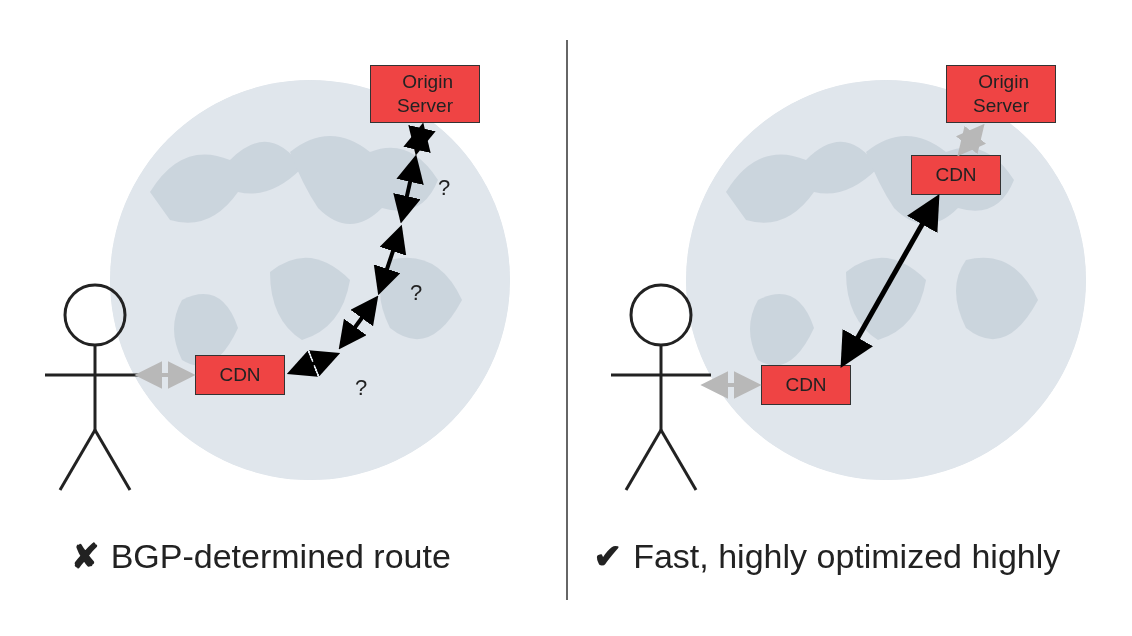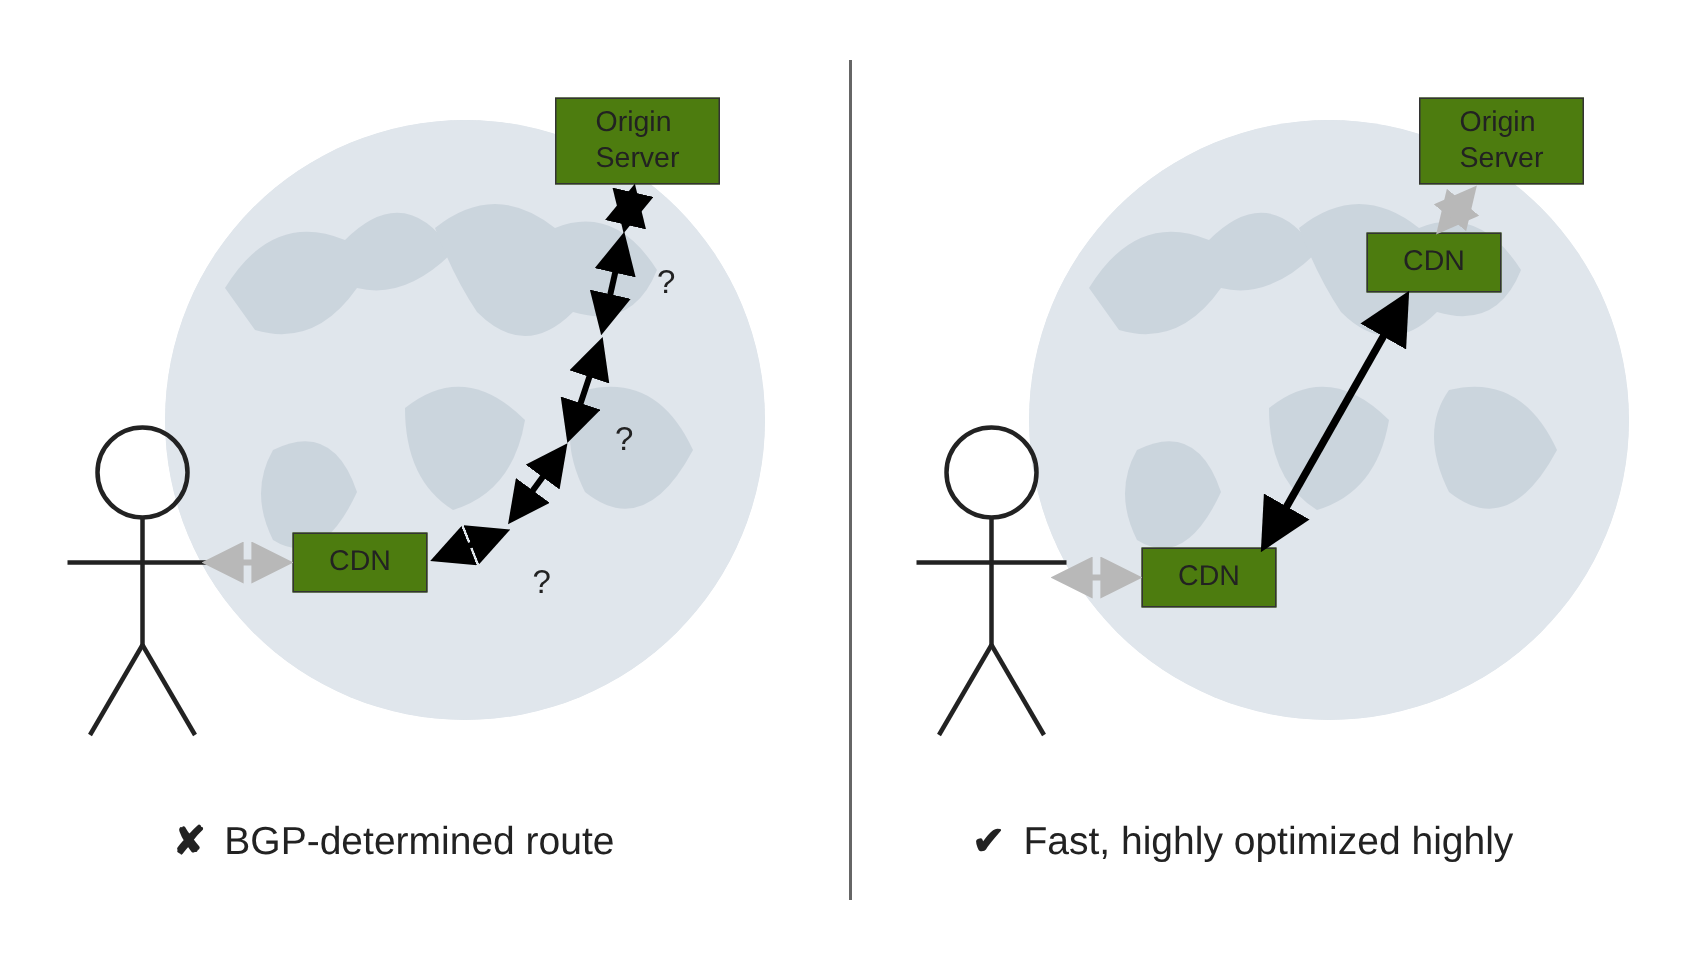--- a/index.html
+++ b/index.html
@@ -40,23 +40,23 @@
     height: 400px;
     border-radius: 50%;
     background: #dfe5eb;
     opacity: 0.95;
     overflow: hidden;
   }
   .globe svg { width: 100%; height: 100%; display: block; }
 
   .box {
     position: absolute;
-    background: #4d7c0f;
+    background: #ef4444;
     border: 1.5px solid #333;
-    text-align: left;
+    text-align: right;
     font-size: 19px;
     line-height: 1.25;
     display: flex;
     align-items: center;
     justify-content: center;
     white-space: pre-line;
     padding: 4px 8px;
     box-sizing: border-box;
   }
 
@@ -78,21 +78,21 @@
     position: absolute;
     font-size: 22px;
     color: #222;
   }
 
   .caption {
     position: absolute;
     bottom: 60px;
     width: 520px;
     text-align: center;
-    font-size: 26px;
+    font-size: 34px;
     color: #222;
   }
   .caption .mark {
     display: inline-block;
     width: 32px;
     text-align: center;
     font-weight: bold;
   }
 </style>
 </head>

